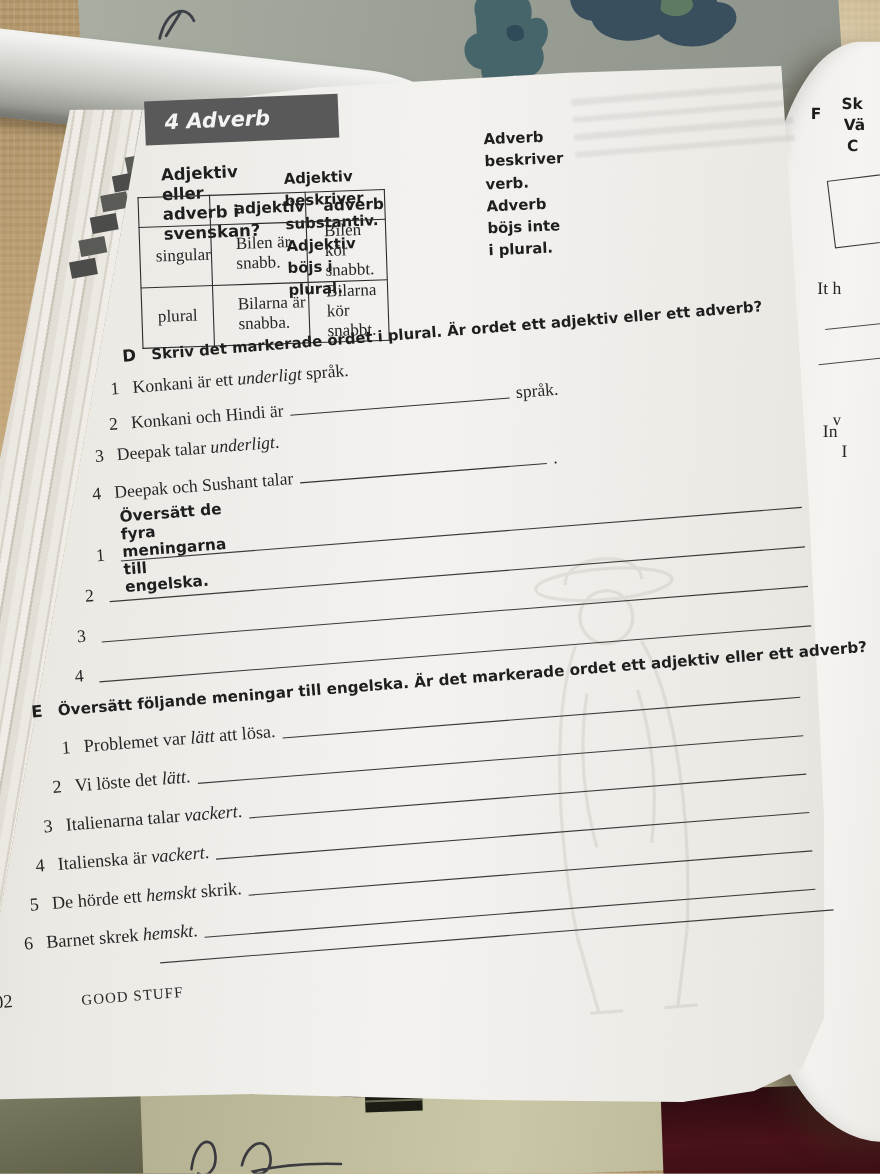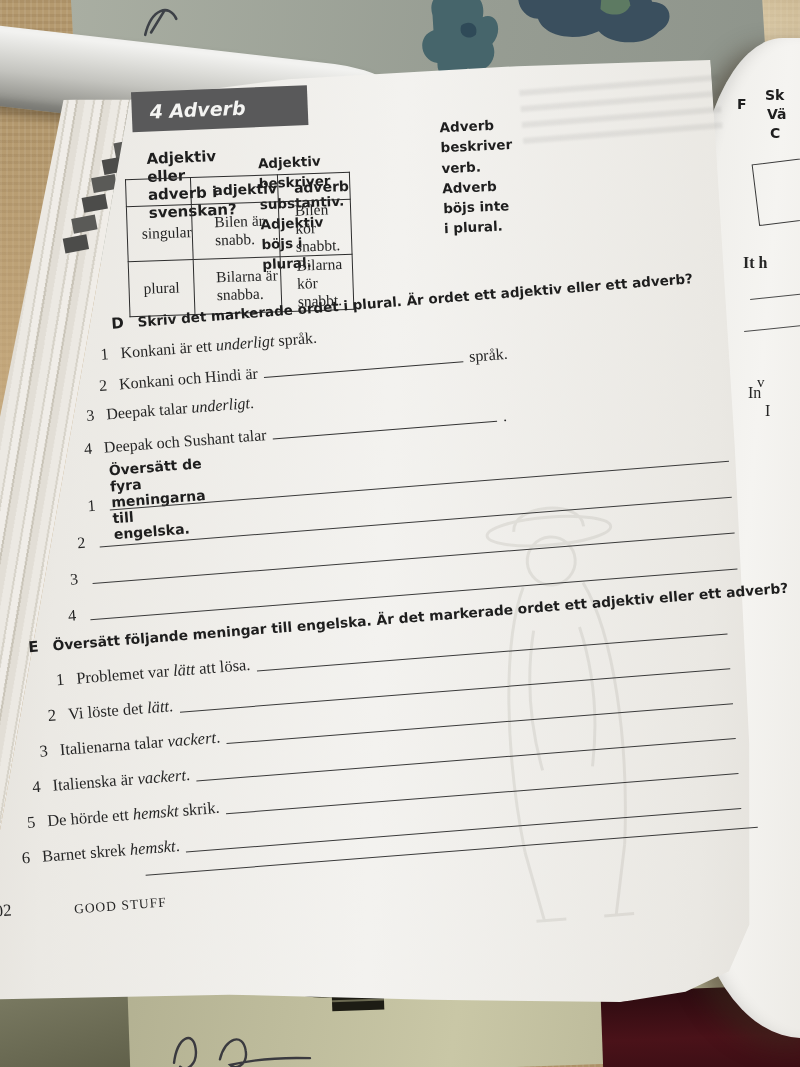--- a/index.html
+++ b/index.html
@@ -34,21 +34,21 @@
     border-radius:90px 0 0 110px / 200px 0 0 170px;
     background:linear-gradient(95deg,#eeede9,#f5f4f1 45%,#ebe9e4);
     box-shadow:-16px 10px 22px rgba(55,42,28,.5), inset 12px 0 16px -8px rgba(0,0,0,.12);
     overflow:hidden;}
   #facing-page .hand{font-size:14px;}
   #fp-label{left:44px;top:58px;}
   #fp-l1{left:72px;top:49px;}
   #fp-l2{left:74px;top:68px;}
   #fp-l3{left:77px;top:87px;}
   #fp-box{left:62px;top:120px;width:100px;height:60px;border:1.6px solid #3a3a3a;transform:rotate(-7deg);}
-  #fp-mid{left:50px;top:216px;font-weight:700;font-size:16px;}
+  #fp-mid{left:50px;top:216px;font-weight:400;font-size:16px;}
   .fp-line{width:58px;border-top:1.4px solid #4a4a4a;transform:rotate(-6deg);}
   #fp-line1{left:57px;top:258px;}
   #fp-line2{left:51px;top:290px;}
   #fp-low1{left:55px;top:302px;font-size:16px;margin-top:44px;}
   #fp-low2{left:64px;top:336px;font-size:15px;}
   #fp-low3{left:72px;top:364px;font-size:16px;}
 
   
   #book{left:138px;top:90px;width:0;height:0;transform:rotate(-4.5deg);transform-origin:0 0;}
   #page-stack{left:-320px;top:0;width:345px;height:915px;

